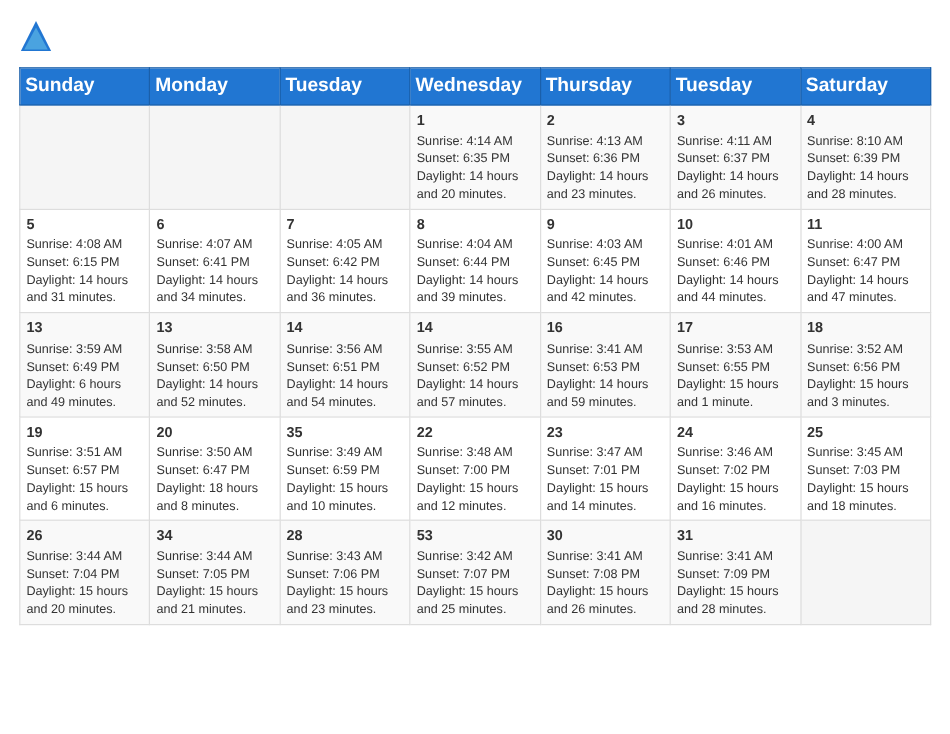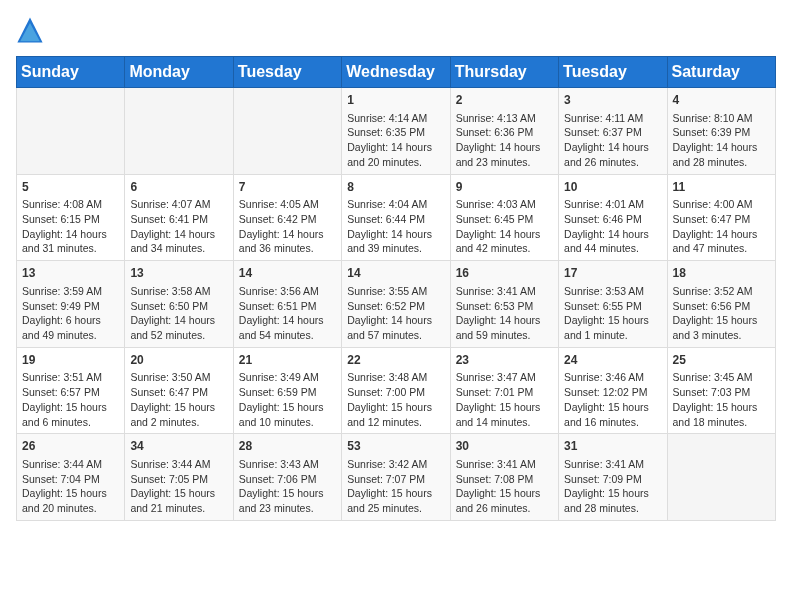--- a/index.html
+++ b/index.html
@@ -136,35 +136,35 @@
       <tr>
         <td><span class="day-num">5</span><span>Sunrise: 4:08 AM</span><br><span>Sunset: 6:15 PM</span><br><span>Daylight: 14 hours and 31 minutes.</span></td>
         <td><span class="day-num">6</span><span>Sunrise: 4:07 AM</span><br><span>Sunset: 6:41 PM</span><br><span>Daylight: 14 hours and 34 minutes.</span></td>
         <td><span class="day-num">7</span><span>Sunrise: 4:05 AM</span><br><span>Sunset: 6:42 PM</span><br><span>Daylight: 14 hours and 36 minutes.</span></td>
         <td><span class="day-num">8</span><span>Sunrise: 4:04 AM</span><br><span>Sunset: 6:44 PM</span><br><span>Daylight: 14 hours and 39 minutes.</span></td>
         <td><span class="day-num">9</span><span>Sunrise: 4:03 AM</span><br><span>Sunset: 6:45 PM</span><br><span>Daylight: 14 hours and 42 minutes.</span></td>
         <td><span class="day-num">10</span><span>Sunrise: 4:01 AM</span><br><span>Sunset: 6:46 PM</span><br><span>Daylight: 14 hours and 44 minutes.</span></td>
         <td><span class="day-num">11</span><span>Sunrise: 4:00 AM</span><br><span>Sunset: 6:47 PM</span><br><span>Daylight: 14 hours and 47 minutes.</span></td>
       </tr>
       <tr>
-        <td><span class="day-num">13</span><span>Sunrise: 3:59 AM</span><br><span>Sunset: 9:49 PM</span><br><span>Daylight: 6 hours and 49 minutes.</span></td>
+        <td><span class="day-num">13</span><span>Sunrise: 3:59 AM</span><br><span>Sunset: 6:49 PM</span><br><span>Daylight: 6 hours and 49 minutes.</span></td>
         <td><span class="day-num">13</span><span>Sunrise: 3:58 AM</span><br><span>Sunset: 6:50 PM</span><br><span>Daylight: 14 hours and 52 minutes.</span></td>
         <td><span class="day-num">14</span><span>Sunrise: 3:56 AM</span><br><span>Sunset: 6:51 PM</span><br><span>Daylight: 14 hours and 54 minutes.</span></td>
         <td><span class="day-num">14</span><span>Sunrise: 3:55 AM</span><br><span>Sunset: 6:52 PM</span><br><span>Daylight: 14 hours and 57 minutes.</span></td>
         <td><span class="day-num">16</span><span>Sunrise: 3:41 AM</span><br><span>Sunset: 6:53 PM</span><br><span>Daylight: 14 hours and 59 minutes.</span></td>
         <td><span class="day-num">17</span><span>Sunrise: 3:53 AM</span><br><span>Sunset: 6:55 PM</span><br><span>Daylight: 15 hours and 1 minute.</span></td>
         <td><span class="day-num">18</span><span>Sunrise: 3:52 AM</span><br><span>Sunset: 6:56 PM</span><br><span>Daylight: 15 hours and 3 minutes.</span></td>
       </tr>
       <tr>
         <td><span class="day-num">19</span><span>Sunrise: 3:51 AM</span><br><span>Sunset: 6:57 PM</span><br><span>Daylight: 15 hours and 6 minutes.</span></td>
-        <td><span class="day-num">20</span><span>Sunrise: 3:50 AM</span><br><span>Sunset: 6:47 PM</span><br><span>Daylight: 15 hours and 2 minutes.</span></td>
-        <td><span class="day-num">21</span><span>Sunrise: 3:49 AM</span><br><span>Sunset: 6:59 PM</span><br><span>Daylight: 15 hours and 10 minutes.</span></td>
+        <td><span class="day-num">20</span><span>Sunrise: 3:50 AM</span><br><span>Sunset: 6:47 PM</span><br><span>Daylight: 18 hours and 8 minutes.</span></td>
+        <td><span class="day-num">35</span><span>Sunrise: 3:49 AM</span><br><span>Sunset: 6:59 PM</span><br><span>Daylight: 15 hours and 10 minutes.</span></td>
         <td><span class="day-num">22</span><span>Sunrise: 3:48 AM</span><br><span>Sunset: 7:00 PM</span><br><span>Daylight: 15 hours and 12 minutes.</span></td>
         <td><span class="day-num">23</span><span>Sunrise: 3:47 AM</span><br><span>Sunset: 7:01 PM</span><br><span>Daylight: 15 hours and 14 minutes.</span></td>
-        <td><span class="day-num">24</span><span>Sunrise: 3:46 AM</span><br><span>Sunset: 12:02 PM</span><br><span>Daylight: 15 hours and 16 minutes.</span></td>
+        <td><span class="day-num">24</span><span>Sunrise: 3:46 AM</span><br><span>Sunset: 7:02 PM</span><br><span>Daylight: 15 hours and 16 minutes.</span></td>
         <td><span class="day-num">25</span><span>Sunrise: 3:45 AM</span><br><span>Sunset: 7:03 PM</span><br><span>Daylight: 15 hours and 18 minutes.</span></td>
       </tr>
       <tr>
         <td><span class="day-num">26</span><span>Sunrise: 3:44 AM</span><br><span>Sunset: 7:04 PM</span><br><span>Daylight: 15 hours and 20 minutes.</span></td>
         <td><span class="day-num">34</span><span>Sunrise: 3:44 AM</span><br><span>Sunset: 7:05 PM</span><br><span>Daylight: 15 hours and 21 minutes.</span></td>
         <td><span class="day-num">28</span><span>Sunrise: 3:43 AM</span><br><span>Sunset: 7:06 PM</span><br><span>Daylight: 15 hours and 23 minutes.</span></td>
         <td><span class="day-num">53</span><span>Sunrise: 3:42 AM</span><br><span>Sunset: 7:07 PM</span><br><span>Daylight: 15 hours and 25 minutes.</span></td>
         <td><span class="day-num">30</span><span>Sunrise: 3:41 AM</span><br><span>Sunset: 7:08 PM</span><br><span>Daylight: 15 hours and 26 minutes.</span></td>
         <td><span class="day-num">31</span><span>Sunrise: 3:41 AM</span><br><span>Sunset: 7:09 PM</span><br><span>Daylight: 15 hours and 28 minutes.</span></td>
         <td class="empty-cell"></td>

